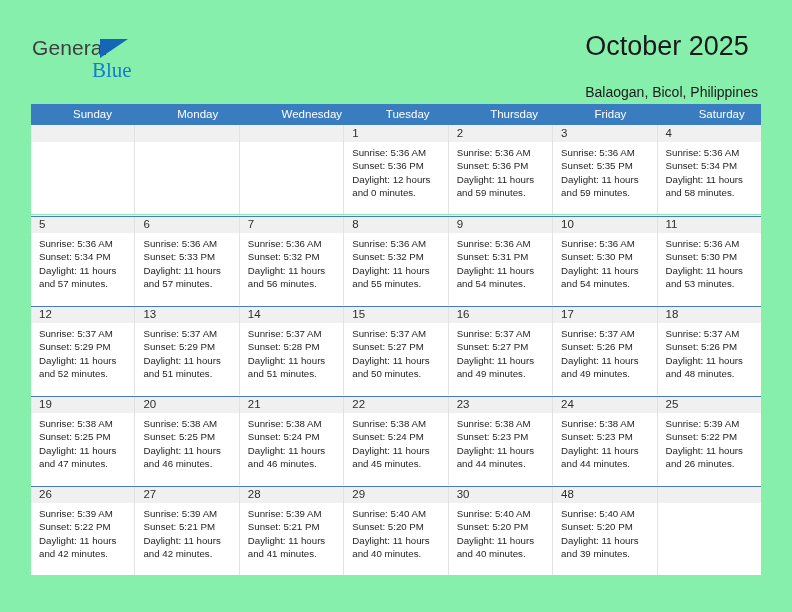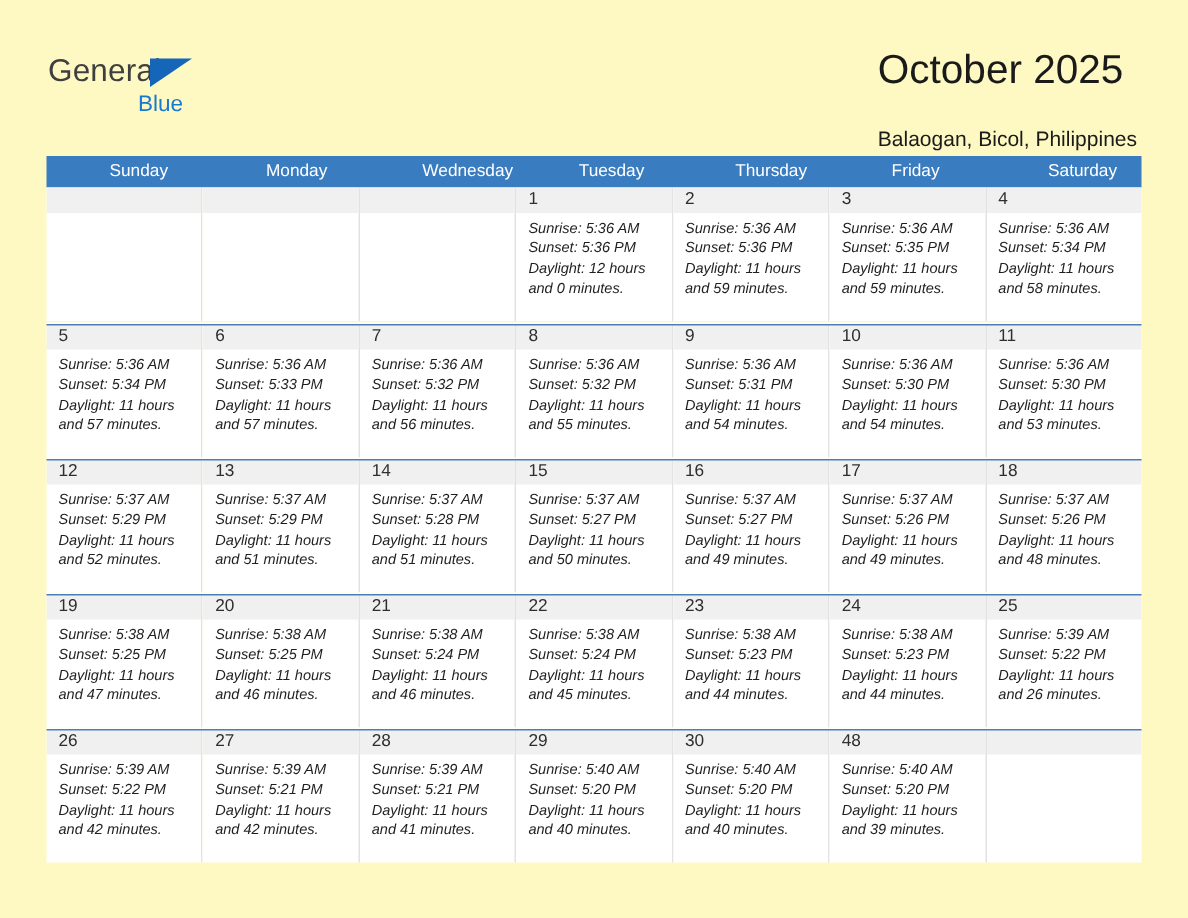--- a/index.html
+++ b/index.html
@@ -6,21 +6,21 @@
   html, body {
     margin: 0; padding: 0;
     width: 792px; height: 612px;
     background: #ffffff;
     font-family: "Liberation Sans", sans-serif;
     -webkit-font-smoothing: antialiased;
   }
   #page {
     position: relative;
     width: 792px; height: 612px;
-    background: #fef9c3;
+    background: #86efac;
     overflow: hidden;
   }
 
   
   .header {
     position: absolute;
     left: 0; top: 0;
     width: 792px; height: 104px;
   }
   .logo {
@@ -40,24 +40,24 @@
   .logo-tri {
     position: absolute;
     left: 68px; top: 3px;
     width: 0; height: 0;
     border-left: 28px solid #1565b8;
     border-bottom: 19px solid transparent;
   }
   .logo-blue {
     position: absolute;
     left: 60px; top: 22px;
-    font-size: 15px;
+    font-size: 21px;
     color: #1779cf;
     line-height: 24px;
-    font-family: Liberation Sans, sans-serif;
+    font-family: Liberation Serif, serif;
   }
   .title-block {
     position: absolute;
     right: 34px; top: 30px;
     text-align: left;
   }
   .cal-title {
     font-size: 27px;
     color: #1a1a1a;
     line-height: 32px;
@@ -130,21 +130,20 @@
   }
   .daynum {
     position: absolute;
     left: 8px; top: 1px;
     font-size: 11.5px;
     color: #2e2e2e;
     line-height: 15px;
   }
   .events {
     padding: 4px 6px 0 8px;
-    font-style: italic;
   }
   .evline {
     font-size: 9.7px;
     color: #1f1f1f;
     line-height: 13.3px;
     white-space: nowrap;
   }
   .day-cell.empty .daynum-band { background: #f0f0f0; }
 </style>
 </head>

